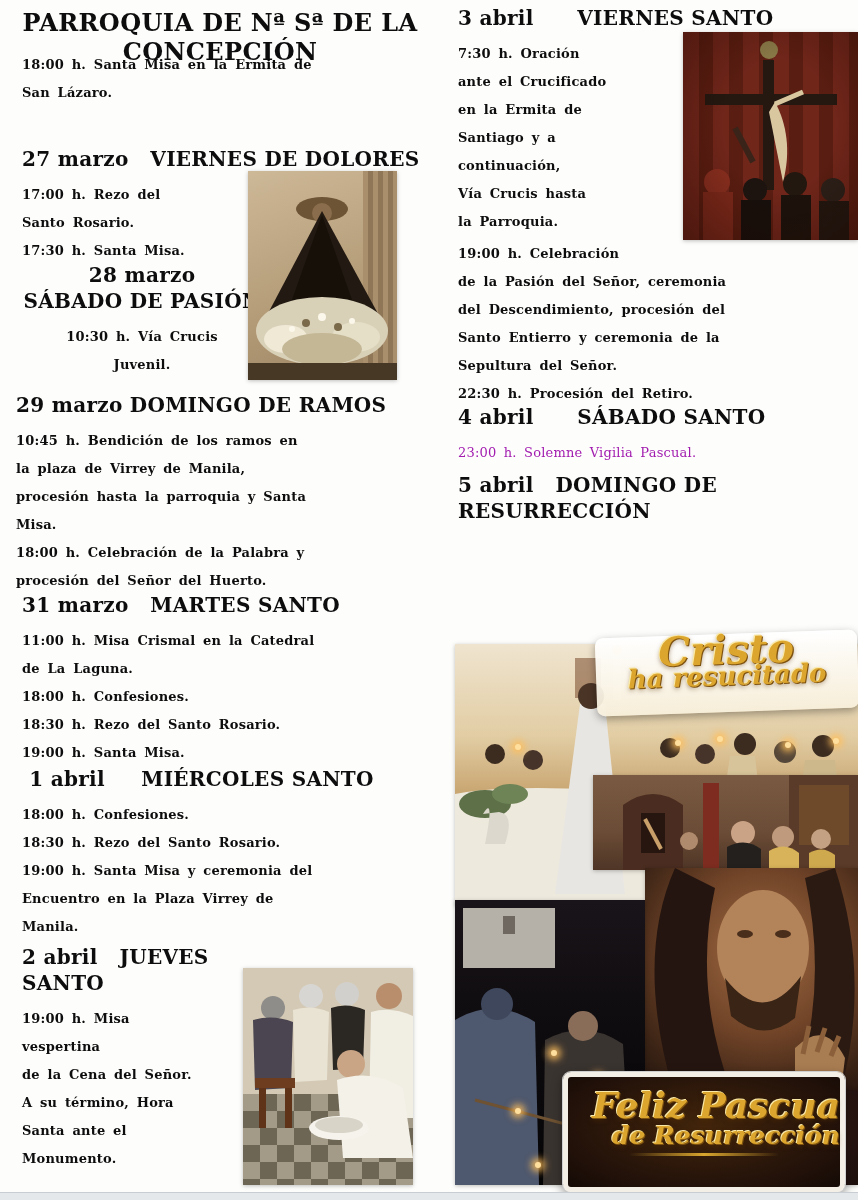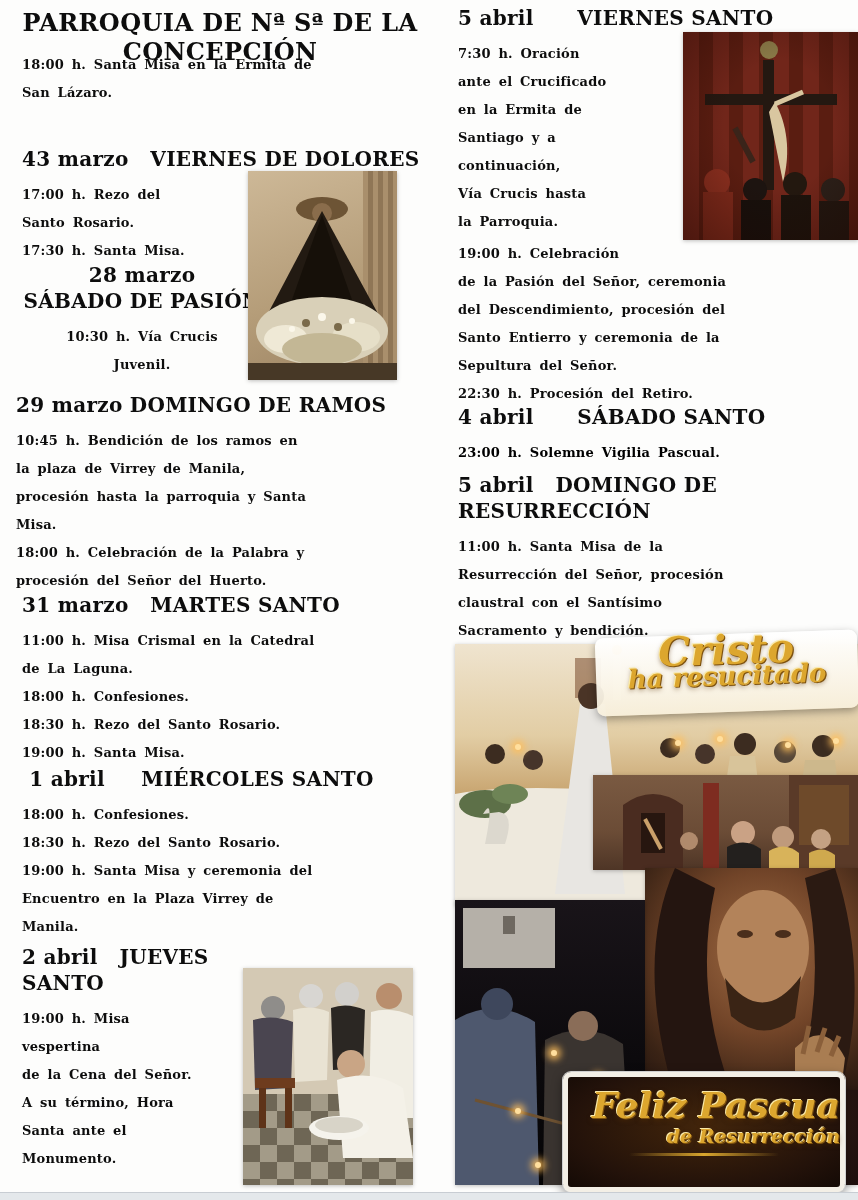--- a/index.html
+++ b/index.html
@@ -18,21 +18,21 @@
   .section{position:absolute;}
   .heading{
     font-size:20px;font-weight:bold;letter-spacing:.3px;line-height:26px;
     white-space:pre-wrap;
   }
   .lines{
     font-size:13px;font-weight:bold;line-height:28px;
     word-spacing:3px;letter-spacing:.2px;white-space:pre-wrap;
     margin-top:9px;
   }
-  .lines.regular{font-weight:bold;color:#000000;}
+  .lines.regular{font-weight:normal;color:#a21caf;}
   
   .photo{position:absolute;overflow:hidden;box-shadow:0 1px 4px rgba(0,0,0,.25);}
   .shape{position:absolute;}
   .glow{position:absolute;width:6px;height:6px;border-radius:50%;background:#ffdf9e;
         box-shadow:0 0 7px 4px rgba(255,190,90,.85);}
   
   .virgin{left:248px;top:171px;width:149px;height:209px;
     background:linear-gradient(160deg,#cdb897 0%,#b59d79 55%,#9a8161 100%);}
   .virgin .curtain{right:0;top:0;width:34px;height:100%;
     background:repeating-linear-gradient(90deg,#a98f6c 0 5px,#8f7656 5px 10px);}
@@ -67,37 +67,37 @@
     transform:rotate(-2deg);border-radius:8px;text-align:center;
     background:linear-gradient(180deg,rgba(255,255,255,.98),rgba(248,240,220,.92));
     box-shadow:0 3px 9px rgba(0,0,0,.35);}
   .banner-cristo .l1{font-size:40px;line-height:40px;margin-top:-4px;}
   .banner-cristo .l2{font-size:26px;line-height:24px;margin-top:-6px;}
   .banner-feliz{left:563px;top:1072px;width:272px;height:110px;
     border:5px solid #f3efe6;border-radius:8px;text-align:right;
     background:radial-gradient(ellipse at 50% 45%,#42250b 0%,#23120a 70%,#140a05 100%);
     box-shadow:0 0 0 1px #cfcfcf,0 4px 12px rgba(0,0,0,.45);}
   .banner-feliz .l1{font-size:36px;line-height:40px;margin-top:8px;}
-  .banner-feliz .l2{font-size:19px;line-height:26px;margin-top:-2px;padding-left:11px;}
+  .banner-feliz .l2{font-size:25px;line-height:26px;margin-top:-2px;padding-left:11px;}
   .flourish{margin:4px auto 0;width:150px;height:3px;border-radius:2px;
     background:linear-gradient(90deg,transparent,#d9a62e,transparent);}
   .bottom-strip{left:0;top:1192px;width:858px;height:8px;
     background:#e4e8eb;border-top:1px solid #c8cdd3;}
 </style>
 </head>
 <body>
 
 <div class="abs page-header">PARROQUIA DE Nª Sª DE LA CONCEPCIÓN</div>
 
 <div class="section" style="left:22px;top:42px;width:415px;">
   <div class="lines">18:00 h. Santa Misa en la Ermita de<br>San Lázaro.</div>
 </div>
 
 <div class="section" style="left:22px;top:146px;width:415px;">
-  <div class="heading">43 marzo   VIERNES DE DOLORES</div>
+  <div class="heading">27 marzo   VIERNES DE DOLORES</div>
   <div class="lines">17:00 h. Rezo del<br>Santo Rosario.<br>17:30 h. Santa Misa.</div>
 </div>
 
 <div class="section" style="left:22px;top:262px;width:240px;text-align:center;">
   <div class="heading">28 marzo<br>SÁBADO DE PASIÓN</div>
   <div class="lines">10:30 h. Vía Crucis<br>Juvenil.</div>
 </div>
 
 <div class="section" style="left:16px;top:392px;width:420px;">
   <div class="heading">29 marzo DOMINGO DE RAMOS</div>
@@ -114,33 +114,32 @@
   <div class="lines">18:00 h. Confesiones.<br>18:30 h. Rezo del Santo Rosario.<br>19:00 h. Santa Misa y ceremonia del<br>Encuentro en la Plaza Virrey de<br>Manila.</div>
 </div>
 
 <div class="section" style="left:22px;top:944px;width:240px;">
   <div class="heading">2 abril   JUEVES SANTO</div>
   <div class="lines">19:00 h. Misa<br>vespertina<br>de la Cena del Señor.<br>A su término, Hora<br>Santa ante el<br>Monumento.</div>
 
 </div>
 
 <div class="section" style="left:458px;top:5px;width:400px;">
-  <div class="heading">5 abril      VIERNES SANTO</div>
+  <div class="heading">3 abril      VIERNES SANTO</div>
   <div class="lines">7:30 h. Oración<br>ante el Crucificado<br>en la Ermita de<br>Santiago y a<br>continuación,<br>Vía Crucis hasta<br>la Parroquia.</div>
   <div class="lines" style="margin-top:4px;">19:00 h. Celebración<br>de la Pasión del Señor, ceremonia<br>del Descendimiento, procesión del<br>Santo Entierro y ceremonia de la<br>Sepultura del Señor.<br>22:30 h. Procesión del Retiro.</div>
 </div>
 
 <div class="section" style="left:458px;top:404px;width:400px;">
   <div class="heading">4 abril      SÁBADO SANTO</div>
   <div class="lines regular">23:00 h. Solemne Vigilia Pascual.</div>
 </div>
 
 <div class="section" style="left:458px;top:472px;width:400px;">
   <div class="heading">5 abril   DOMINGO DE<br>RESURRECCIÓN</div>
-  <div class="lines">11:00 h. Santa Misa de la<br>Resurrección del Señor, procesión<br>claustral con el Santísimo<br>Sacramento y bendición.</div>
 </div>
 
 <div class="photo virgin">
   <div class="shape curtain"></div>
   <svg width="149" height="209" style="position:absolute;left:0;top:0;">
     <ellipse cx="74" cy="38" rx="26" ry="12" fill="#6d5435"></ellipse>
     <circle cx="74" cy="42" r="10" fill="#8a6d4c"></circle>
     <path d="M74 40 L16 150 L134 150 Z" fill="#221a12"></path>
     <path d="M74 44 L40 140 L108 140 Z" fill="#161009"></path>
     <ellipse cx="74" cy="160" rx="66" ry="34" fill="#d9d0b8"></ellipse>

